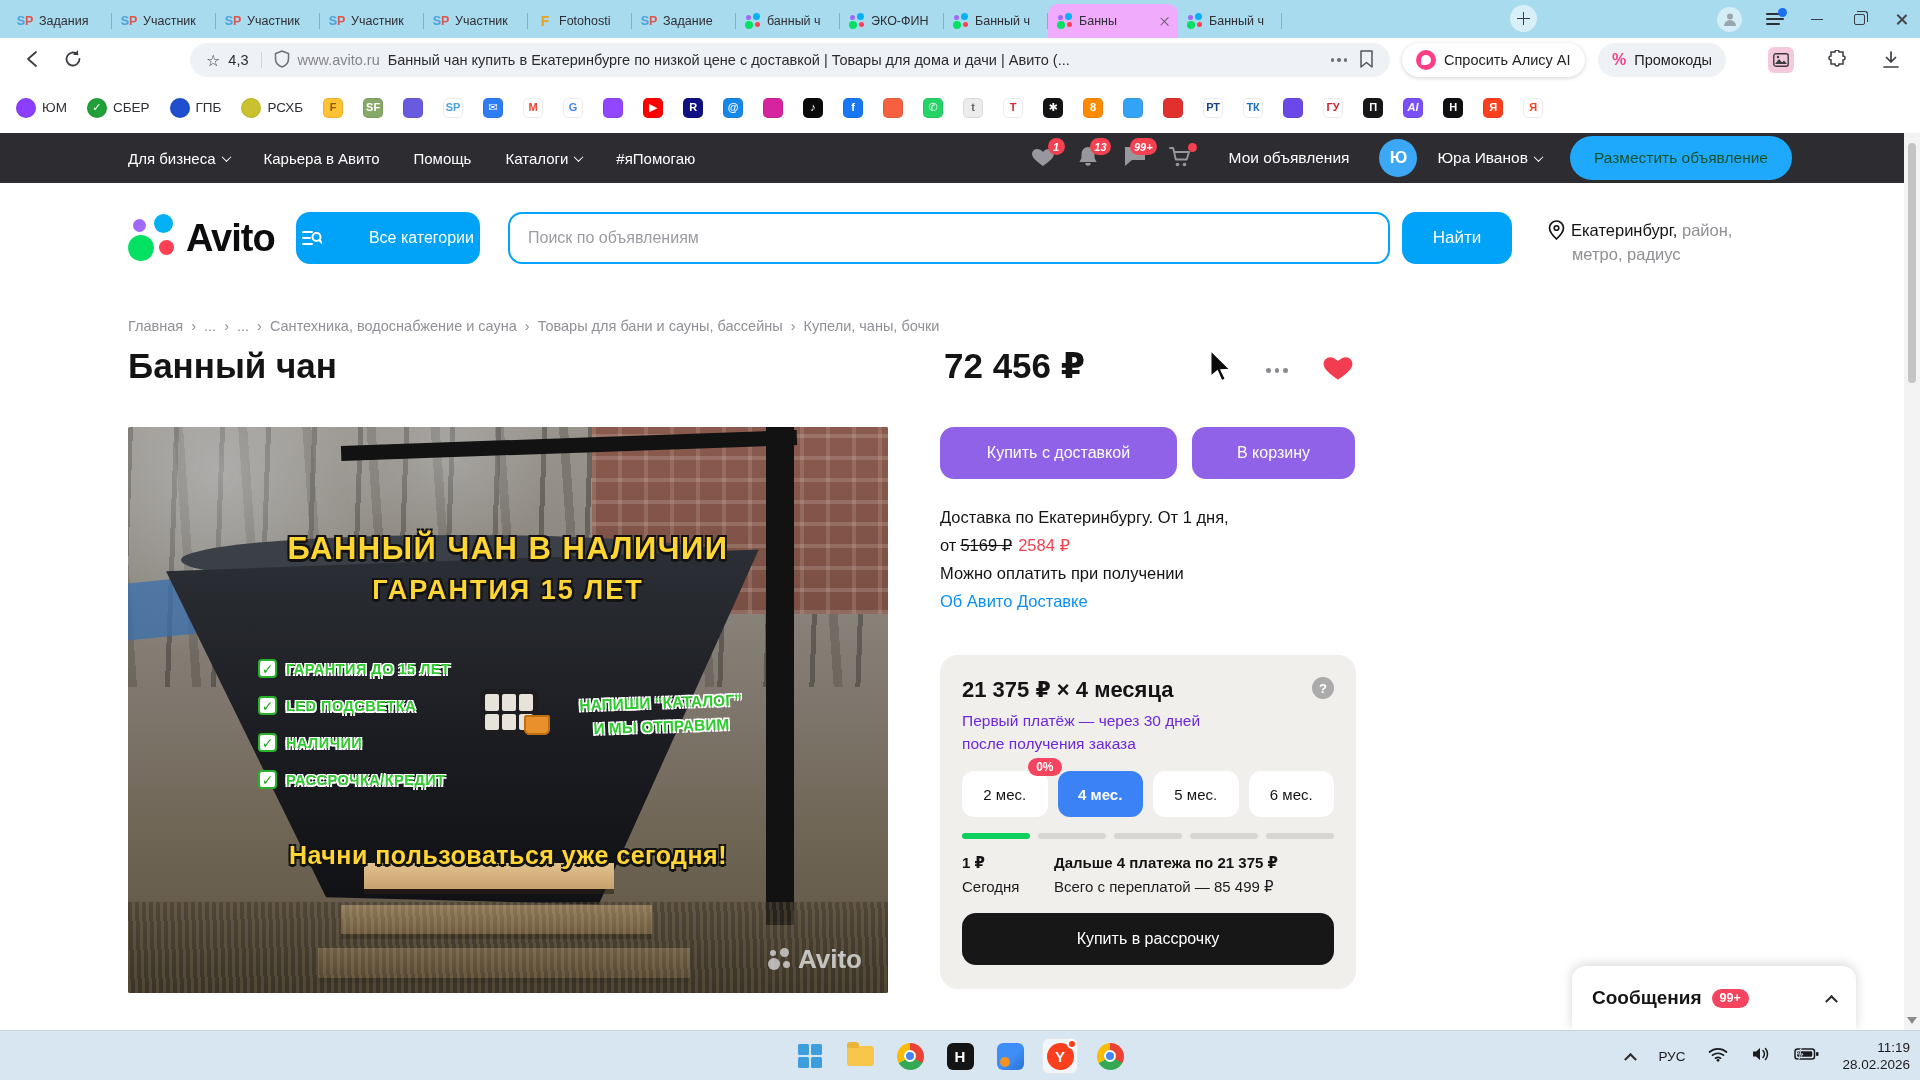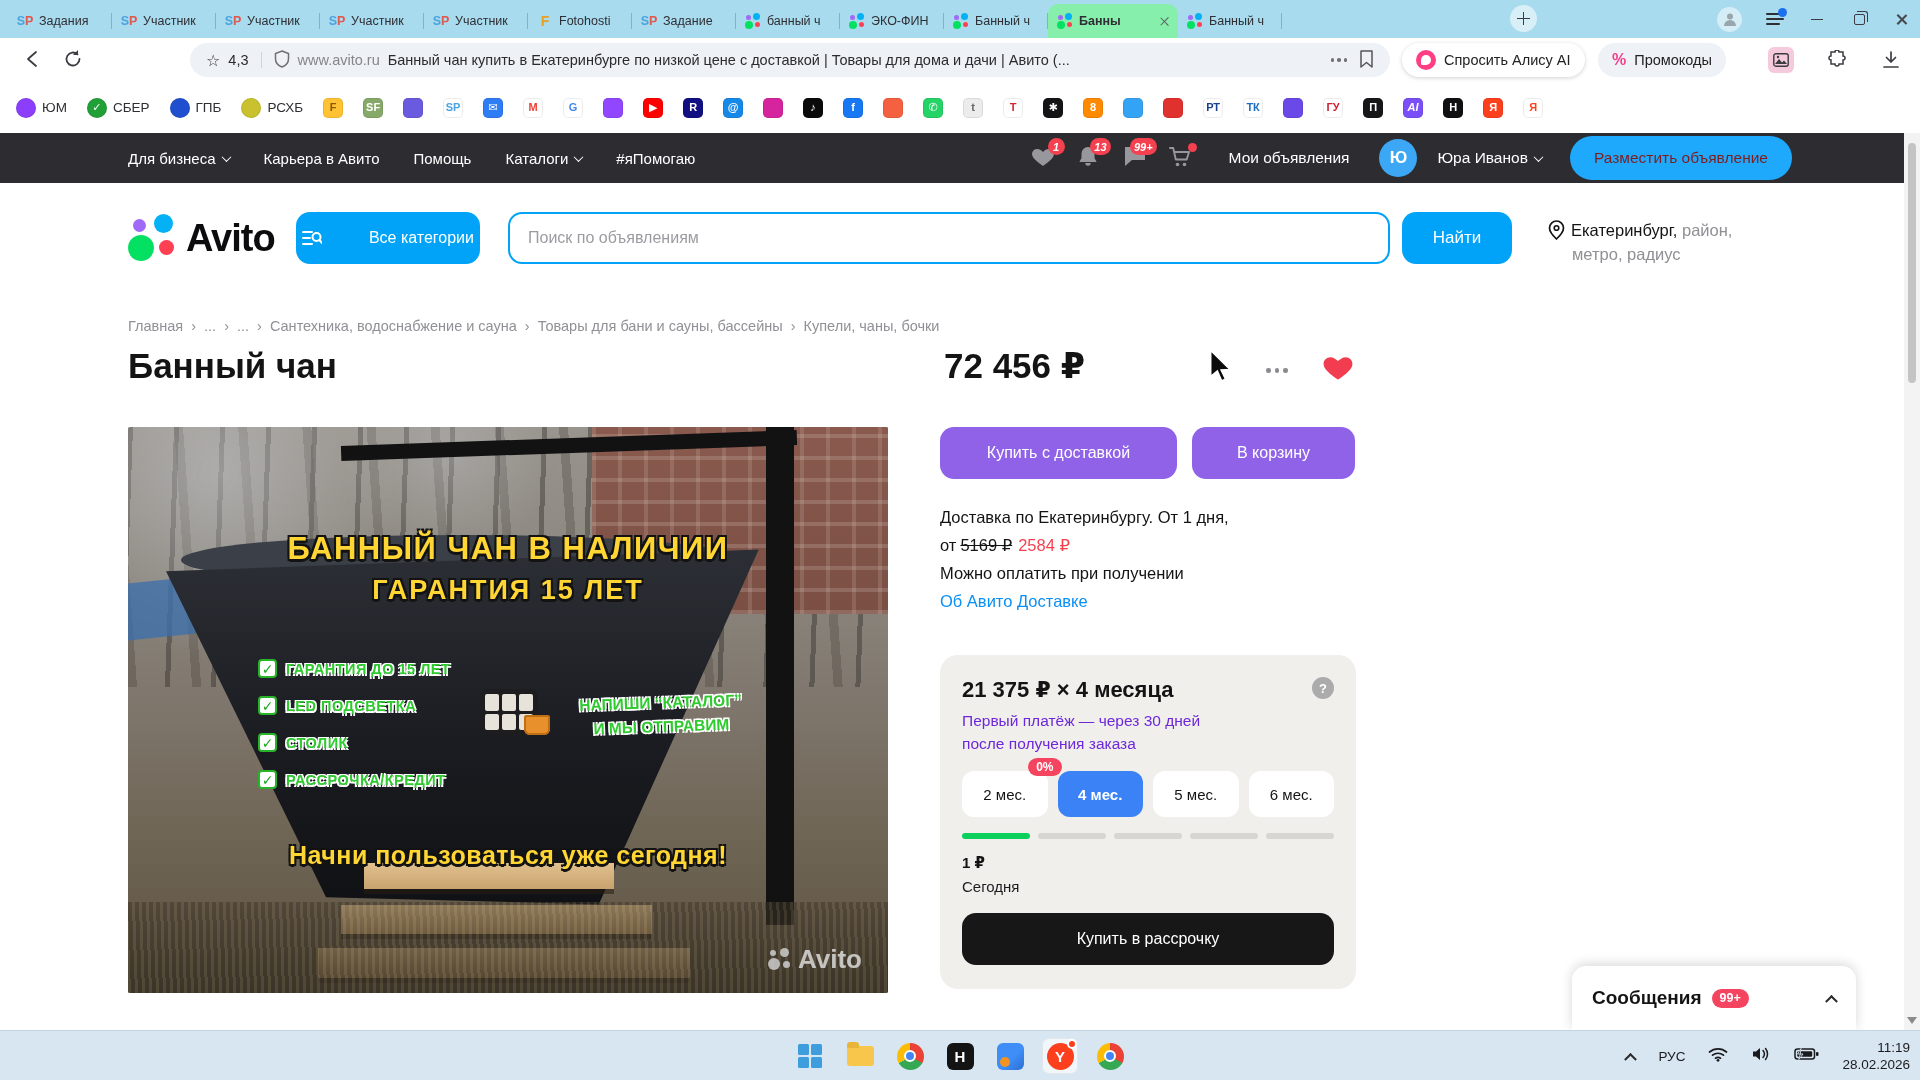--- a/index.html
+++ b/index.html
@@ -13,21 +13,21 @@
   .xico{position:relative;display:inline-block;width:11px;height:11px;}
   .xico:before,.xico:after{content:"";position:absolute;left:5px;top:-1px;width:1.6px;height:13px;background:#46464c;}
   .xico:before{transform:rotate(45deg);}.xico:after{transform:rotate(-45deg);}
 
   
   .tabbar{position:absolute;left:0;top:0;width:1920px;height:38px;background:#a8dbee;}
   .tabs{position:absolute;left:8px;bottom:0;display:flex;height:34px;}
   .tab{width:104px;display:flex;align-items:center;gap:6px;padding:0 9px;font-size:12.5px;color:#2e2e33;position:relative;}
   .tab .tlabel{flex:1;overflow:hidden;white-space:nowrap;}
   .tab:not(.active):after{content:"";position:absolute;right:0;top:9px;bottom:9px;width:1px;background:rgba(40,70,85,.28);}
-  .tab.active{background:#86efac;border-radius:10px 10px 0 0;width:130px;font-weight:bold;}
+  .tab.active{background:#f0abfc;border-radius:10px 10px 0 0;width:130px;}
   .tab .tclose{position:relative;width:9px;height:9px;flex:none;}
   .tab .tclose:before,.tab .tclose:after{content:"";position:absolute;left:4px;top:-1px;width:1.4px;height:11px;background:#5a5a60;}
   .tab .tclose:before{transform:rotate(45deg);}.tab .tclose:after{transform:rotate(-45deg);}
   .fav{width:16px;height:16px;flex:none;display:inline-flex;align-items:center;justify-content:center;}
   .fav-sp{font-weight:700;font-size:12.5px;font-style:normal;}
   .fav-sp b{color:#4aa3df;}.fav-sp i{color:#e2574c;font-style:normal;}
   .fav-f{color:#e8a020;font-weight:800;font-size:14px;}
   .fav-avito{position:relative;}
   .fav-avito span{position:absolute;border-radius:50%;}
   .fav-avito .d1{width:5px;height:5px;left:1px;top:2px;background:#a169f7;}
@@ -77,21 +77,21 @@
   .avheader{position:absolute;left:0;top:133px;width:1920px;height:50px;background:#2c2c31;}
   .avnav{position:absolute;left:128px;top:0;height:50px;display:flex;align-items:center;gap:34px;font-size:15px;color:#fff;}
   .avnav .navitem{display:flex;align-items:center;}
   .avright{position:absolute;right:128px;top:0;height:50px;display:flex;align-items:center;gap:20px;color:#fff;}
   .hicon{position:relative;width:26px;height:26px;}
   .badge{position:absolute;top:-7px;right:-8px;min-width:17px;height:17px;border-radius:9px;background:#f5414f;color:#fff;font-size:11px;font-weight:700;display:flex;align-items:center;justify-content:center;padding:0 4px;}
   .dotbadge{position:absolute;top:-2px;right:-2px;width:9px;height:9px;border-radius:50%;background:#f5414f;}
   .myads{font-size:15.5px;margin-left:14px;}
   .avatar{width:38px;height:38px;border-radius:50%;background:#3ca8f5;color:#fff;font-size:17px;font-weight:700;display:flex;align-items:center;justify-content:center;margin-left:10px;}
   .uname{font-size:15.5px;display:flex;align-items:center;}
-  .post-btn{height:44px;padding:0 24px;border:none;border-radius:22px;background:#1fa9fc;color:#7f1d1d;font-size:15.5px;margin-left:8px;font-family:inherit;}
+  .post-btn{height:44px;padding:0 24px;border:none;border-radius:22px;background:#1fa9fc;color:#14532d;font-size:15.5px;margin-left:8px;font-family:inherit;}
 
   
   .logo{position:absolute;left:128px;top:214px;display:flex;align-items:center;}
   .logo-dots{width:50px;height:48px;position:relative;}
   .logo-dots span{position:absolute;border-radius:50%;}
   .logo-dots .d1{width:13px;height:13px;left:5px;top:5px;background:#a169f7;}
   .logo-dots .d2{width:19px;height:19px;left:26px;top:0;background:#04b1f5;}
   .logo-dots .d3{width:26px;height:26px;left:0;top:21px;background:#04e061;}
   .logo-dots .d4{width:15px;height:15px;left:31px;top:26px;background:#ff4053;}
   .logo-text{font-size:38px;font-weight:800;color:#0c0c0e;margin-left:8px;letter-spacing:-1px;}
@@ -654,21 +654,21 @@
         <div class="ph-feat">
           <span class="ph-check">✓</span>
           <span class="txt ol-green">ГАРАНТИЯ ДО 15 ЛЕТ</span>
         </div>
         <div class="ph-feat">
           <span class="ph-check">✓</span>
           <span class="txt ol-green">LED ПОДСВЕТКА</span>
         </div>
         <div class="ph-feat">
           <span class="ph-check">✓</span>
-          <span class="txt ol-green">СТОЛИК</span>
+          <span class="txt ol-green">НАЛИЧИИ</span>
         </div>
         <div class="ph-feat">
           <span class="ph-check">✓</span>
           <span class="txt ol-green">РАССРОЧКА/КРЕДИТ</span>
         </div>
       </div>
     <div class="ph-catalog">
         <i></i>
         <i></i>
         <i></i>
@@ -731,20 +731,24 @@
         <i class="on"></i>
         <i></i>
         <i></i>
         <i></i>
         <i></i>
       </div>
     <div class="payrow">
       <div class="paycol1">
         <div class="b">1 ₽</div>
         <div>Сегодня</div>
+      </div>
+      <div class="paycol2">
+        <div class="b">Дальше 4 платежа по 21 375 ₽</div>
+        <div>Всего с переплатой — 85 499 ₽</div>
       </div>
     </div>
     <button class="card-btn">Купить в рассрочку</button>
   </div>
 
   <div class="msgs">
     <span class="mlabel">Сообщения</span>
     <span class="mbadge">99+</span>
     <span class="mchev chev-up"></span>
   </div>

